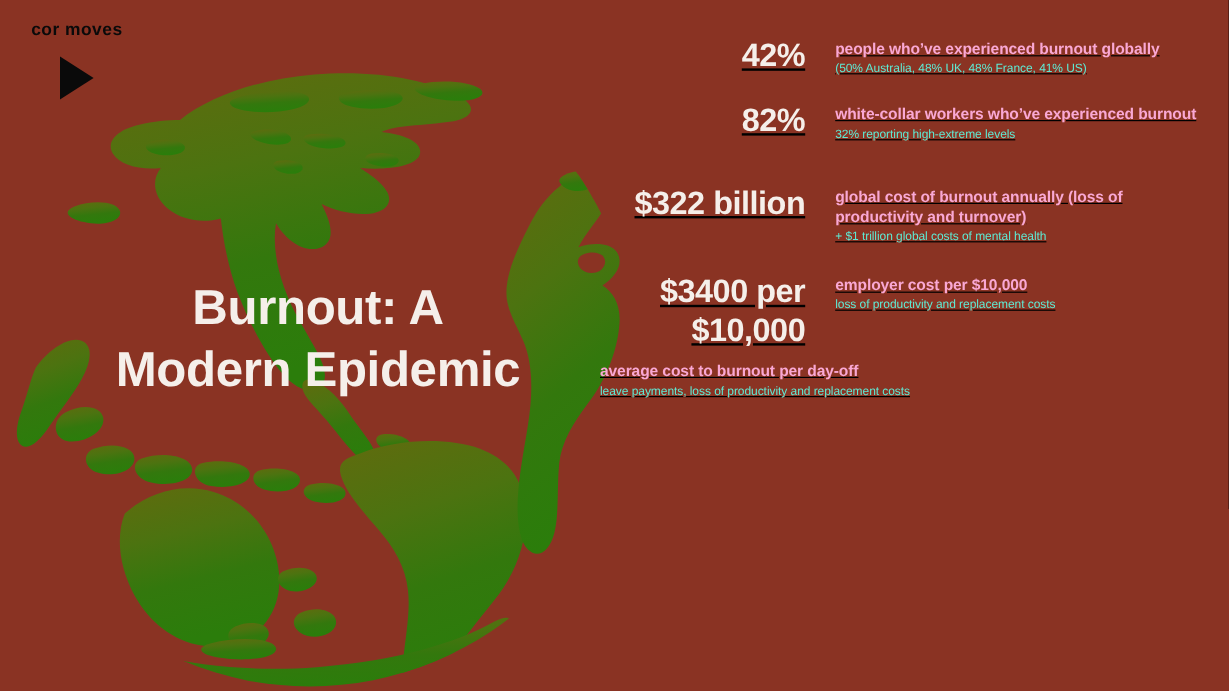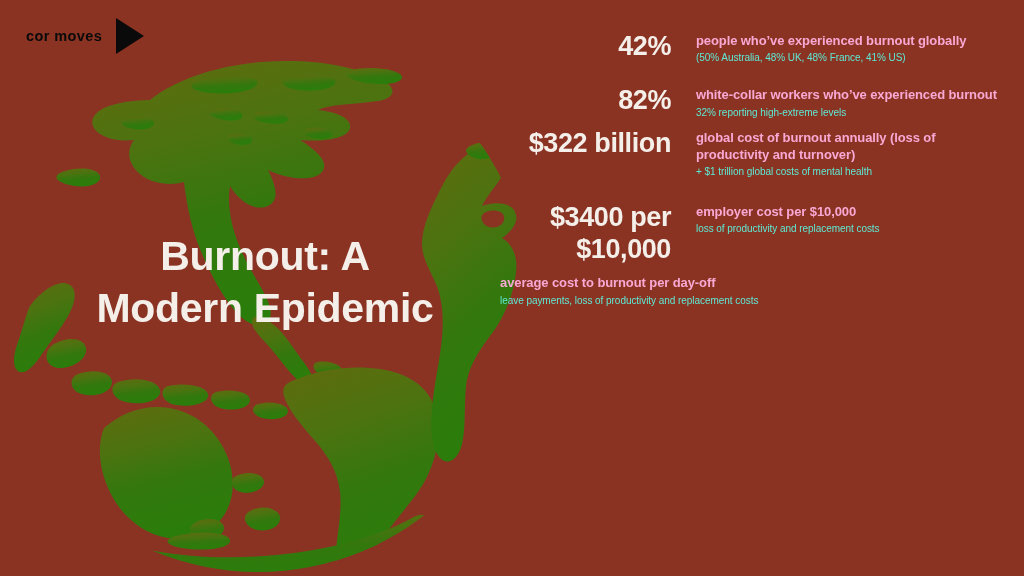--- a/index.html
+++ b/index.html
@@ -29,20 +29,21 @@
 
   
   #logo {
     position: absolute;
     left: 26px;
     top: 18px;
     display: flex;
     align-items: center;
     gap: 14px;
     height: 36px;
+    flex-direction: column;
   }
   #logo .logo-word {
     font-size: 14.5px;
     font-weight: bold;
     color: #0A0A0A;
     letter-spacing: 0.4px;
     line-height: 1;
     white-space: nowrap;
   }
   #logo .logo-tri {
@@ -66,20 +67,21 @@
     letter-spacing: -0.3px;
     white-space: pre-line;
   }
 
   
   #stats {
     position: absolute;
     left: 500px;
     top: 30px;
     width: 500px;
+    text-decoration: underline;
   }
   .stat-row {
     display: flex;
     align-items: flex-start;
     margin-bottom: 14px;
   }
   .stat-value {
     width: 196px;
     flex: 0 0 196px;
     text-align: right;
@@ -107,21 +109,21 @@
     font-size: 10px;
     font-weight: normal;
     line-height: 1.33;
     margin-top: 2px;
     letter-spacing: -0.05px;
   }
   .stat-note:empty { display: none; }
 
   
   #stat-row-0 { margin-bottom: 20px; }
-  #stat-row-1 { margin-bottom: 8px; }
+  #stat-row-1 { margin-bottom: 34px; }
   #stat-row-2 { margin-bottom: 22px; justify-content: space-between; }
   #stat-row-3 { margin-bottom: 6px; }
   #stat-row-4 { margin-bottom: 0; }
 </style>
 </head>
 <body>
 
 <div id="slide">
 
   <div id="globe-layer">

